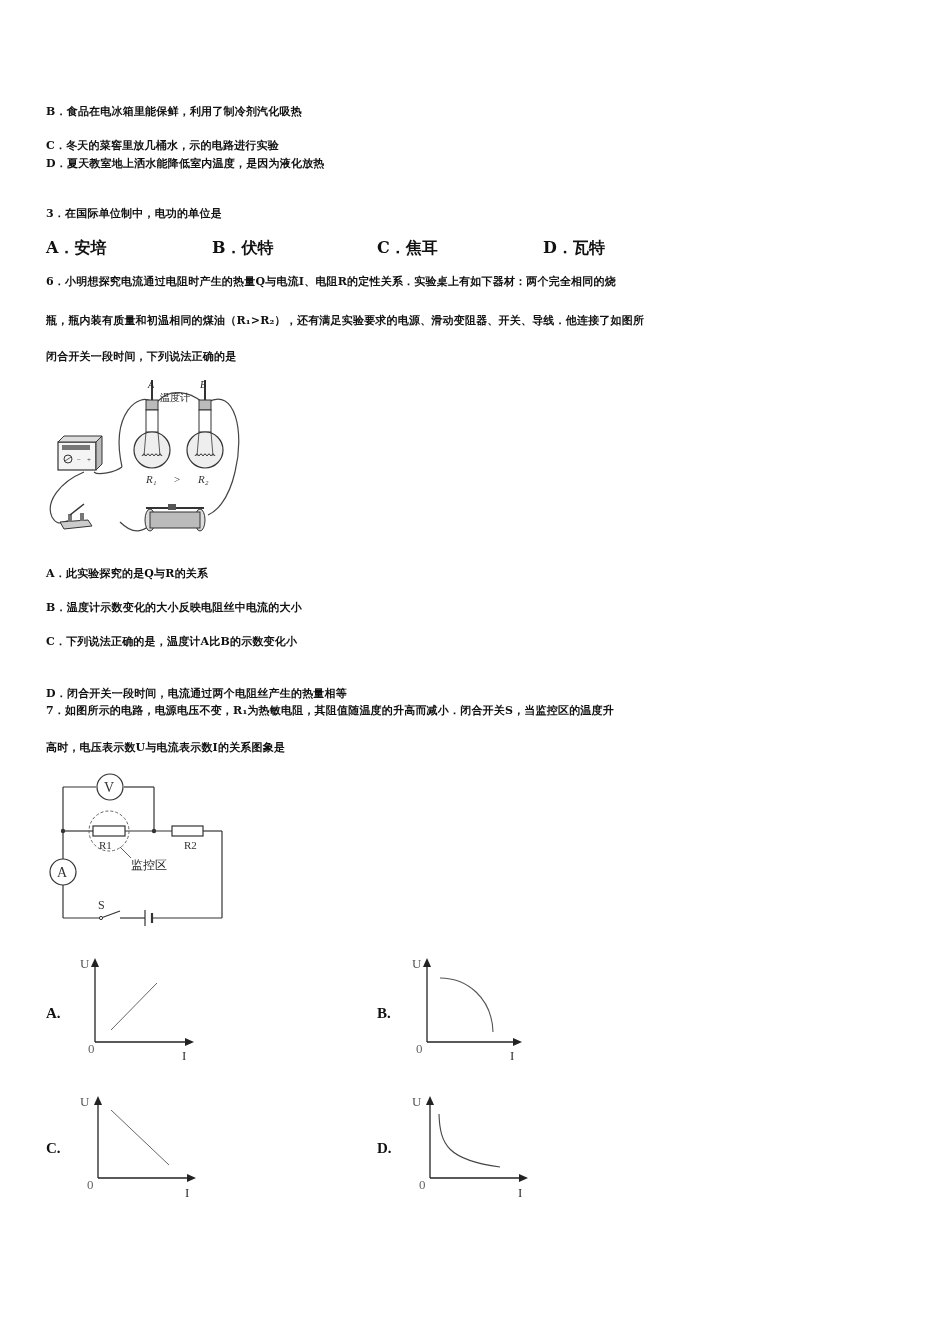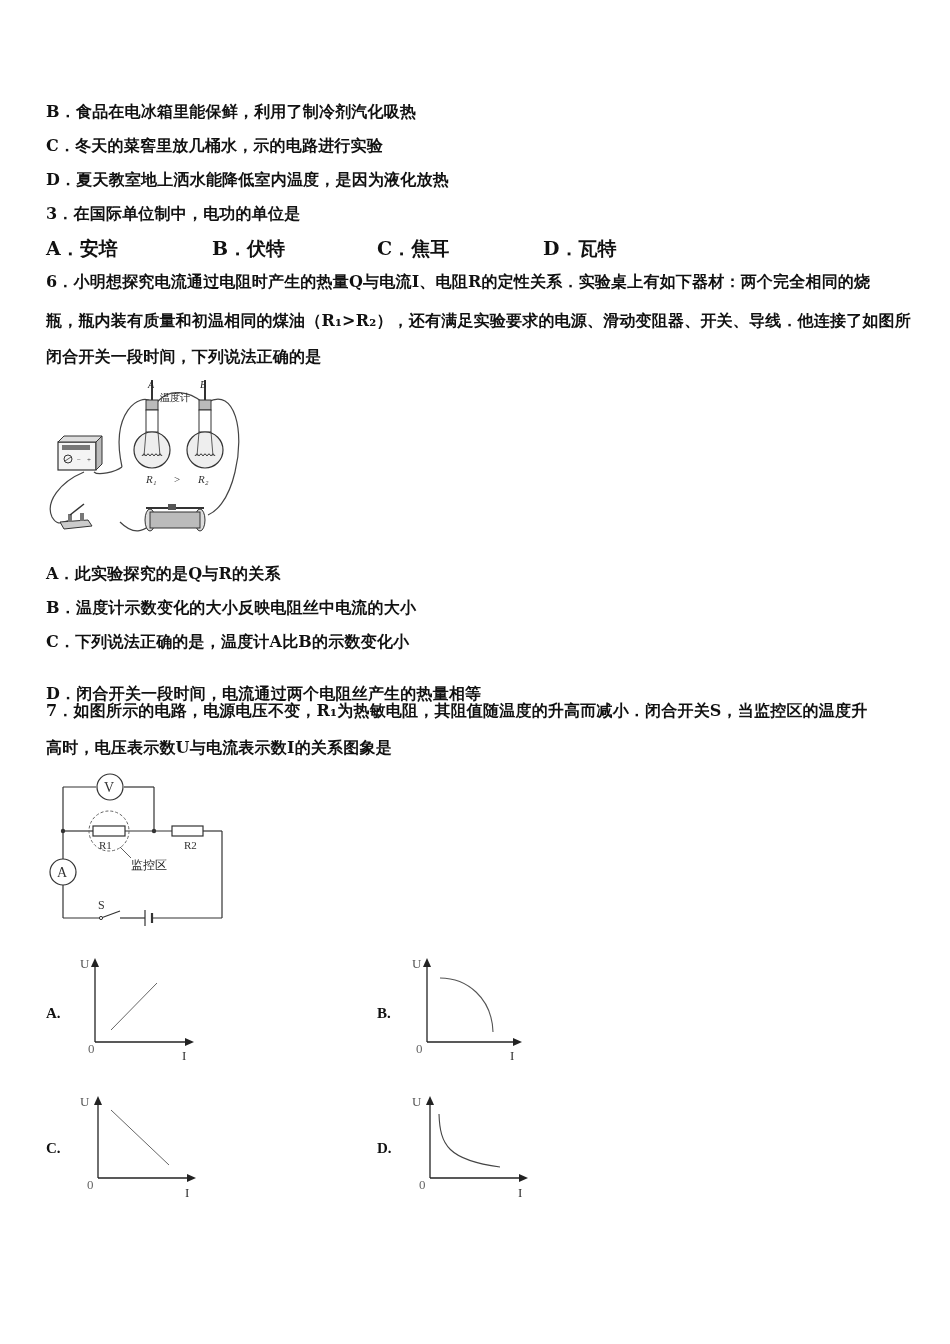--- a/index.html
+++ b/index.html
@@ -2,39 +2,39 @@
 <html><head>
 <meta charset="utf-8">
 <style>
   html, body { margin: 0; padding: 0; background: #ffffff; }
   body {
     width: 950px; height: 1344px; position: relative; overflow: hidden;
     font-family: "DejaVu Serif", "Liberation Serif", serif;
     color: #111;
   }
   .line {
-    position: absolute; left: 46px; font-size: 16px; font-weight: bold;
+    position: absolute; left: 46px; font-size: 11px; font-weight: bold;
     white-space: nowrap; line-height: 20px; letter-spacing: 0.2px;
   }
-  .opt-row { position: absolute; left: 46px; font-size: 19px; font-weight: bold; line-height: 20px; }
+  .opt-row { position: absolute; left: 46px; font-size: 16px; font-weight: bold; line-height: 20px; }
   .opt-row span.cell { position: absolute; white-space: nowrap; top: 0; }
   .fig { position: absolute; }
   .graph-label { position: absolute; font-size: 15px; font-weight: bold; font-family: "Liberation Serif", serif; }
   svg text { font-family: "Liberation Serif", serif; }
 </style>
 </head>
 <body>
 
 <div class="line" style="top:102px">
   <span>B．</span><span>食品在电冰箱里能保鲜，利用了制冷剂汽化吸热</span>
 </div>
 <div class="line" style="top:136px">
   <span>C．</span><span>冬天的菜窖里放几桶水，示的电路进行实验</span>
 </div>
-<div class="line" style="top:170px">
+<div class="line" style="top:154px">
   <span>D．</span><span>夏天教室地上洒水能降低室内温度，是因为液化放热</span>
 </div>
 
 <div class="line" style="top:204px">3．在国际单位制中，电功的单位是</div>
 <div class="opt-row" style="top:238px; width:860px; height:20px;">
   <span class="cell" style="left:0"><span>A．</span><span>安培</span></span>
   <span class="cell" style="left:166px"><span>B．</span><span>伏特</span></span>
   <span class="cell" style="left:331px"><span>C．</span><span>焦耳</span></span>
   <span class="cell" style="left:497px"><span>D．</span><span>瓦特</span></span>
 </div>

